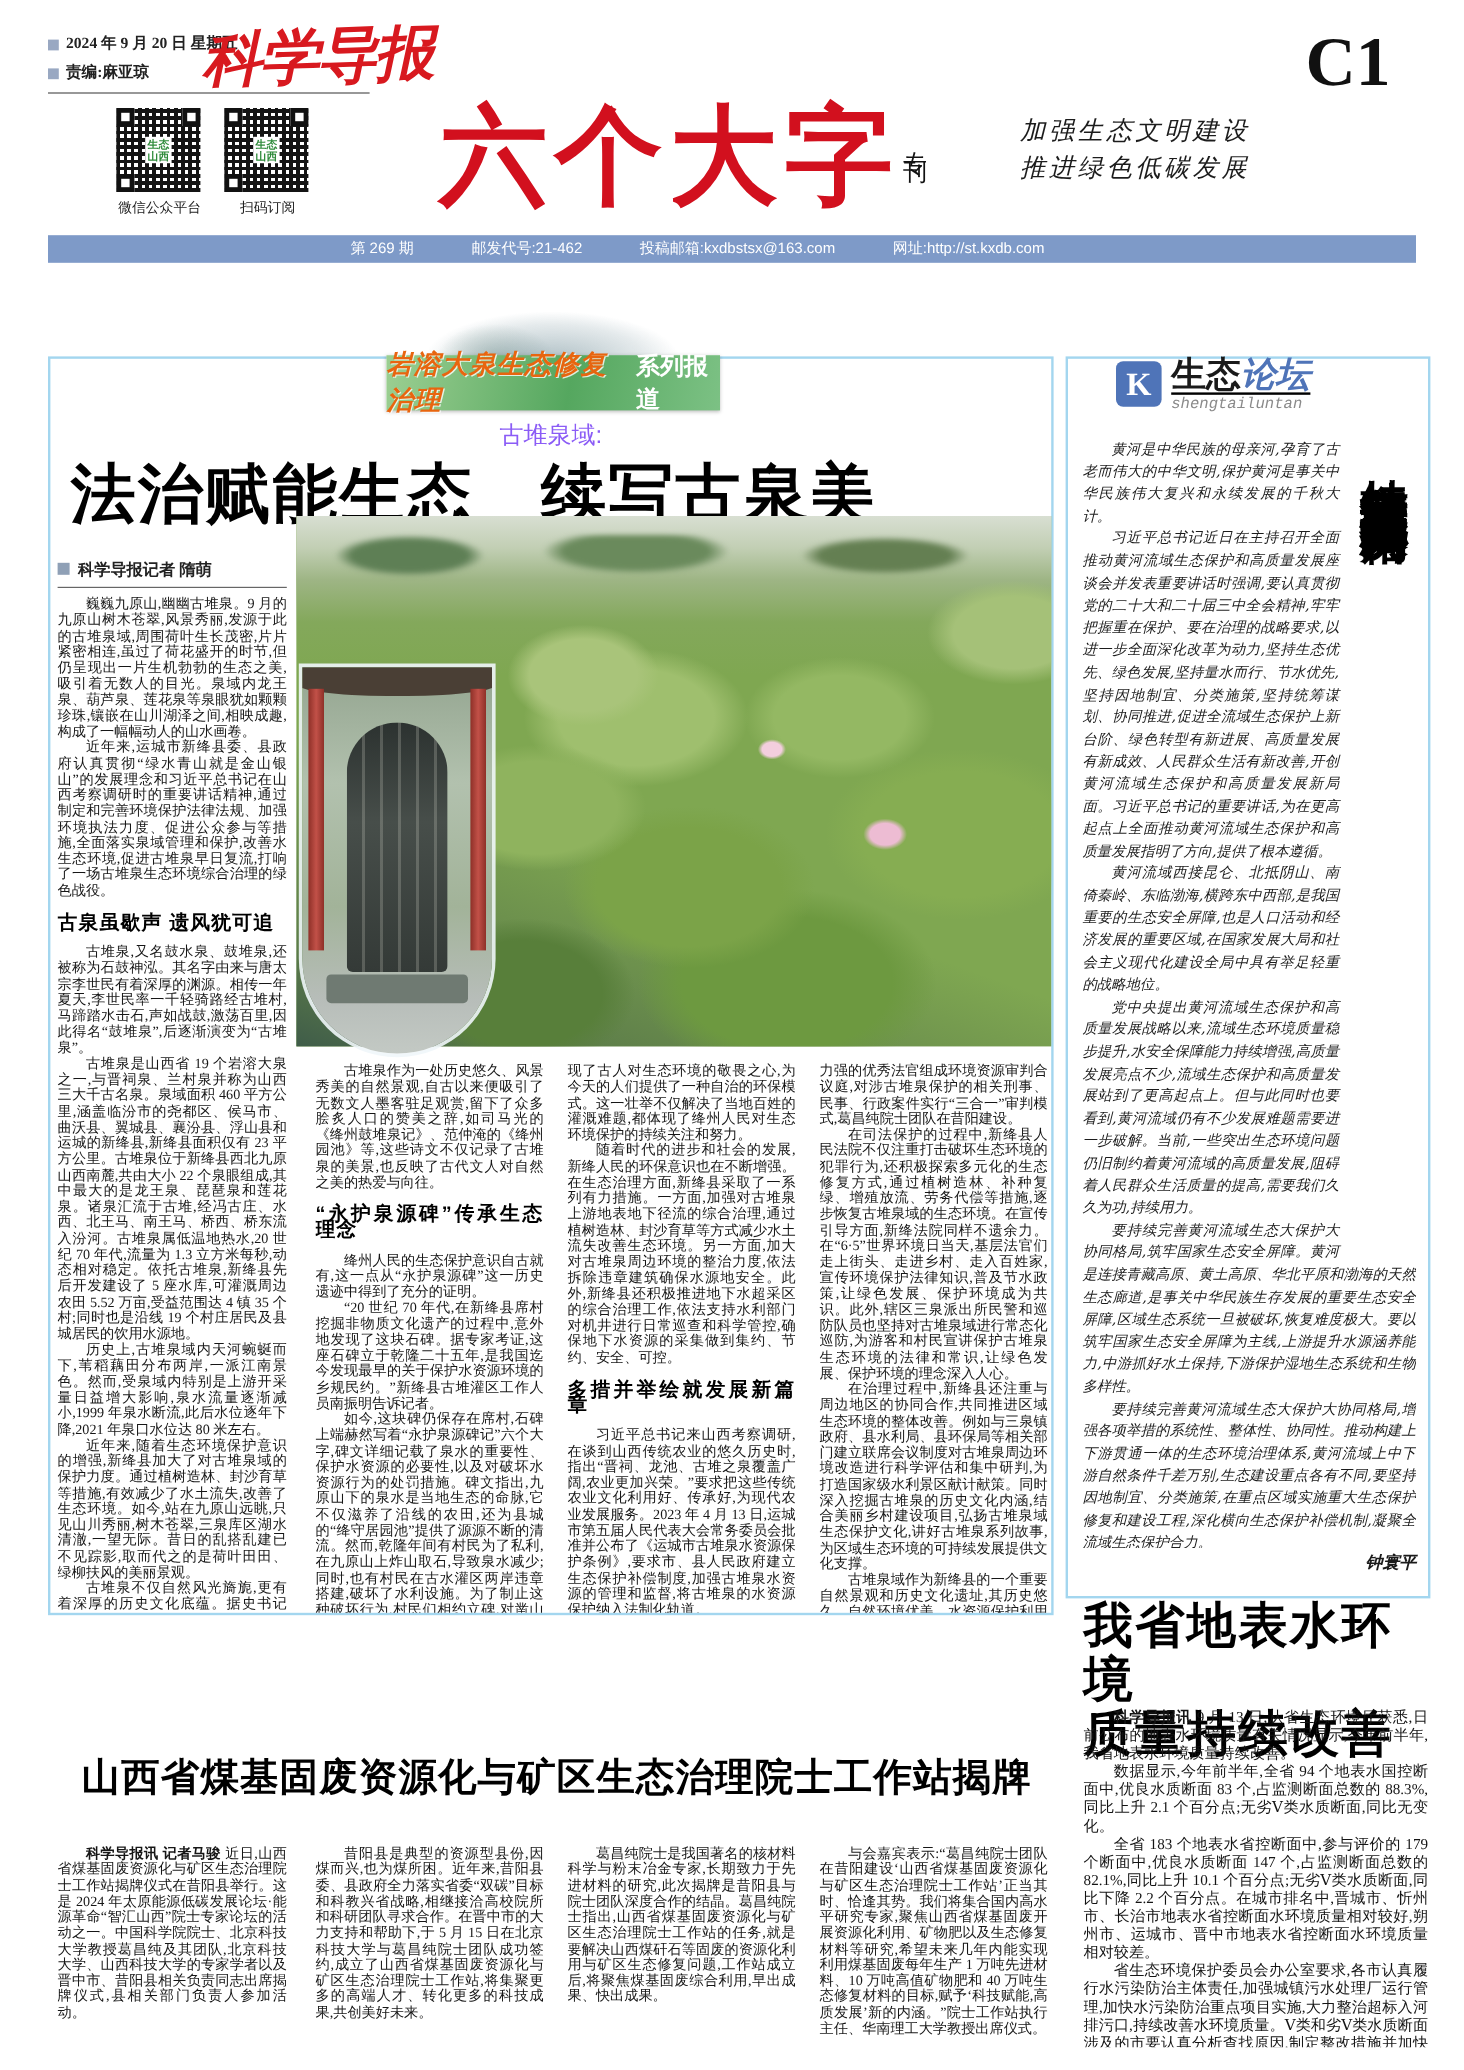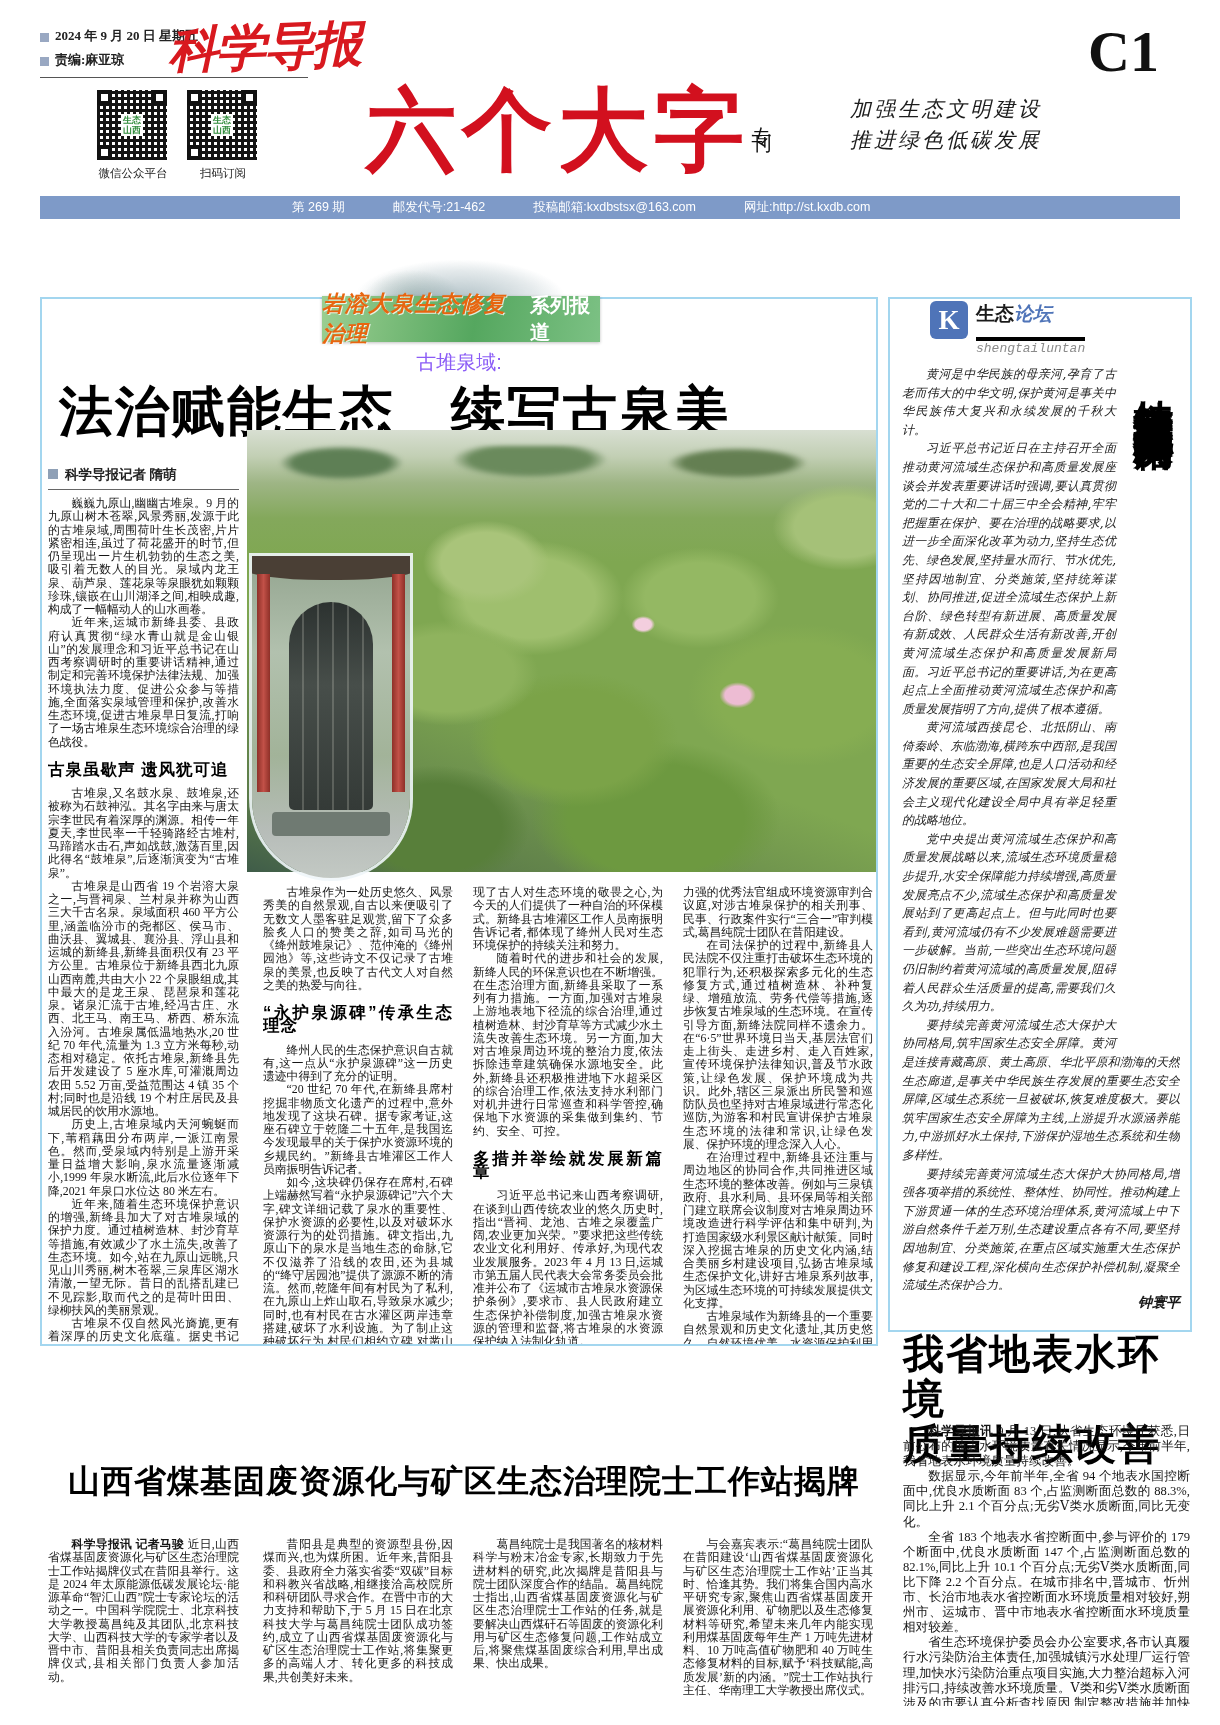--- a/index.html
+++ b/index.html
@@ -89,21 +89,21 @@
      background:linear-gradient(180deg,#2c3230,#474e4a 40%,#343a37);border-radius:42px 42px 5px 5px;
      background-image:repeating-linear-gradient(90deg,transparent 0 13px,rgba(225,225,212,.22) 13px 15px),
                       linear-gradient(180deg,#2c3230,#474e4a 40%,#343a37);}
   .stele-inset .base{position:absolute;left:50%;transform:translateX(-50%);bottom:42px;width:118px;height:24px;
      background:#6f7a72;border-radius:4px;}
   
   .forum-box{left:888px;top:297px;width:304px;height:1035px;border:2px solid #a3d6ef;box-sizing:border-box;background:#fff;}
   .forum-logo{left:930px;top:301px;display:flex;gap:8px;align-items:flex-start;}
   .forum-logo .k{width:38px;height:38px;background:#4f74b8;border-radius:6px;color:#fff;font-weight:bold;
      font-size:27px;font-family:"Liberation Serif",serif;display:flex;align-items:center;justify-content:center;}
-  .forum-logo .cn{font-size:19px;font-weight:bold;line-height:25px;border-bottom:4px solid #000000;padding-bottom:11px;}
+  .forum-logo .cn{font-size:29px;font-weight:bold;line-height:25px;border-bottom:2px solid #000000;padding-bottom:1px;}
   .forum-logo .cn .b2{color:#4f74b8;font-style:italic;}
   .forum-logo .py{font-size:13px;font-style:italic;color:#8a8a8a;font-family:Liberation Mono, monospace;}
   .forum-body{left:902px;top:365px;width:278px;height:925px;overflow:hidden;}
   .vtitle{float:right;width:54px;height:668px;margin:2px 0 12px 10px;}
   .vtitle span{writing-mode:vertical-rl;font-size:40px;font-weight:bold;line-height:54px;letter-spacing:2px;
      height:100%;display:block;font-family:"Liberation Serif",serif;color:#000;}
   .forum-paras p{margin:0;font-size:12px;line-height:18.6px;text-align:justify;text-indent:2em;
      font-style:italic;font-family:"DejaVu Serif",serif;color:#1b1b1b;}
   .forum-sign{left:1080px;top:1294px;width:100px;text-align:right;font-weight:bold;font-size:14px;
      font-style:italic;font-family:"DejaVu Serif",serif;}
@@ -198,21 +198,21 @@
       <p class="bp">古堆泉不仅自然风光旖旎,更有着深厚的历史文化底蕴。据史书记载,隋开皇十六年,时任县令梁轨引鼓水(即古堆泉)灌田,开创了我国北方田园灌溉的先河。这一壮举不仅解决了当地百姓的灌溉难题,更为后世留下了宝贵的水利遗产,成为了激励后人保护水资源、发展农业生产的生动教材。</p>
     </div>
   <div class="abs ncol col2">
       <p class="bp">古堆泉作为一处历史悠久、风景秀美的自然景观,自古以来便吸引了无数文人墨客驻足观赏,留下了众多脍炙人口的赞美之辞,如司马光的《绛州鼓堆泉记》、范仲淹的《绛州园池》等,这些诗文不仅记录了古堆泉的美景,也反映了古代文人对自然之美的热爱与向往。</p>
       <h4 class="sec-h">“永护泉源碑”传承生态理念</h4>
       <p class="bp">绛州人民的生态保护意识自古就有,这一点从“永护泉源碑”这一历史遗迹中得到了充分的证明。</p>
       <p class="bp">“20 世纪 70 年代,在新绛县席村挖掘非物质文化遗产的过程中,意外地发现了这块石碑。据专家考证,这座石碑立于乾隆二十五年,是我国迄今发现最早的关于保护水资源环境的乡规民约。”新绛县古堆灌区工作人员南振明告诉记者。</p>
       <p class="bp">如今,这块碑仍保存在席村,石碑上端赫然写着“永护泉源碑记”六个大字,碑文详细记载了泉水的重要性、保护水资源的必要性,以及对破坏水资源行为的处罚措施。碑文指出,九原山下的泉水是当地生态的命脉,它不仅滋养了沿线的农田,还为县城的“绛守居园池”提供了源源不断的清流。然而,乾隆年间有村民为了私利,在九原山上炸山取石,导致泉水减少;同时,也有村民在古水灌区两岸违章搭建,破坏了水利设施。为了制止这种破坏行为,村民们相约立碑,对凿山毁坏泉源和破坏水利设施的行为进行处罚,并将罚款用于护泉和娘娘庙的油灯之费。</p>
     </div>
   <div class="abs ncol col3">
-      <p class="bp noind">现了古人对生态环境的敬畏之心,为今天的人们提供了一种自治的环保模式。新绛县古堆灌区工作人员南振明告诉记者,都体现了绛州人民对生态环境保护的持续关注和努力。</p>
+      <p class="bp noind">现了古人对生态环境的敬畏之心,为今天的人们提供了一种自治的环保模式。这一壮举不仅解决了当地百姓的灌溉难题,都体现了绛州人民对生态环境保护的持续关注和努力。</p>
       <p class="bp">随着时代的进步和社会的发展,新绛人民的环保意识也在不断增强。在生态治理方面,新绛县采取了一系列有力措施。一方面,加强对古堆泉上游地表地下径流的综合治理,通过植树造林、封沙育草等方式减少水土流失改善生态环境。另一方面,加大对古堆泉周边环境的整治力度,依法拆除违章建筑确保水源地安全。此外,新绛县还积极推进地下水超采区的综合治理工作,依法支持水利部门对机井进行日常巡查和科学管控,确保地下水资源的采集做到集约、节约、安全、可控。</p>
       <h4 class="sec-h">多措并举绘就发展新篇章</h4>
       <p class="bp">习近平总书记来山西考察调研,在谈到山西传统农业的悠久历史时,指出“晋祠、龙池、古堆之泉覆盖广阔,农业更加兴荣。”要求把这些传统农业文化利用好、传承好,为现代农业发展服务。2023 年 4 月 13 日,运城市第五届人民代表大会常务委员会批准并公布了《运城市古堆泉水资源保护条例》,要求市、县人民政府建立生态保护补偿制度,加强古堆泉水资源的管理和监督,将古堆泉的水资源保护纳入法制化轨道。</p>
     </div>
   <div class="abs ncol col4">
       <p class="bp noind">力强的优秀法官组成环境资源审判合议庭,对涉古堆泉保护的相关刑事、民事、行政案件实行“三合一”审判模式,葛昌纯院士团队在昔阳建设。</p>
       <p class="bp">在司法保护的过程中,新绛县人民法院不仅注重打击破坏生态环境的犯罪行为,还积极探索多元化的生态修复方式,通过植树造林、补种复绿、增殖放流、劳务代偿等措施,逐步恢复古堆泉域的生态环境。在宣传引导方面,新绛法院同样不遗余力。在“6·5”世界环境日当天,基层法官们走上街头、走进乡村、走入百姓家,宣传环境保护法律知识,普及节水政策,让绿色发展、保护环境成为共识。此外,辖区三泉派出所民警和巡防队员也坚持对古堆泉域进行常态化巡防,为游客和村民宣讲保护古堆泉生态环境的法律和常识,让绿色发展、保护环境的理念深入人心。</p>
       <p class="bp">在治理过程中,新绛县还注重与周边地区的协同合作,共同推进区域生态环境的整体改善。例如与三泉镇政府、县水利局、县环保局等相关部门建立联席会议制度对古堆泉周边环境改造进行科学评估和集中研判,为打造国家级水利景区献计献策。同时深入挖掘古堆泉的历史文化内涵,结合美丽乡村建设项目,弘扬古堆泉域生态保护文化,讲好古堆泉系列故事,为区域生态环境的可持续发展提供文化支撑。</p>
       <p class="bp">古堆泉域作为新绛县的一个重要自然景观和历史文化遗址,其历史悠久、自然环境优美、水资源保护利用成效显著,有着深厚的文化底蕴。未来,在生态文明思想指引下,随着生态文明建设的不断深入和绿色发展理念深入人心,古堆泉域将会迎来更加美好的发展前景。</p>
     </div>

